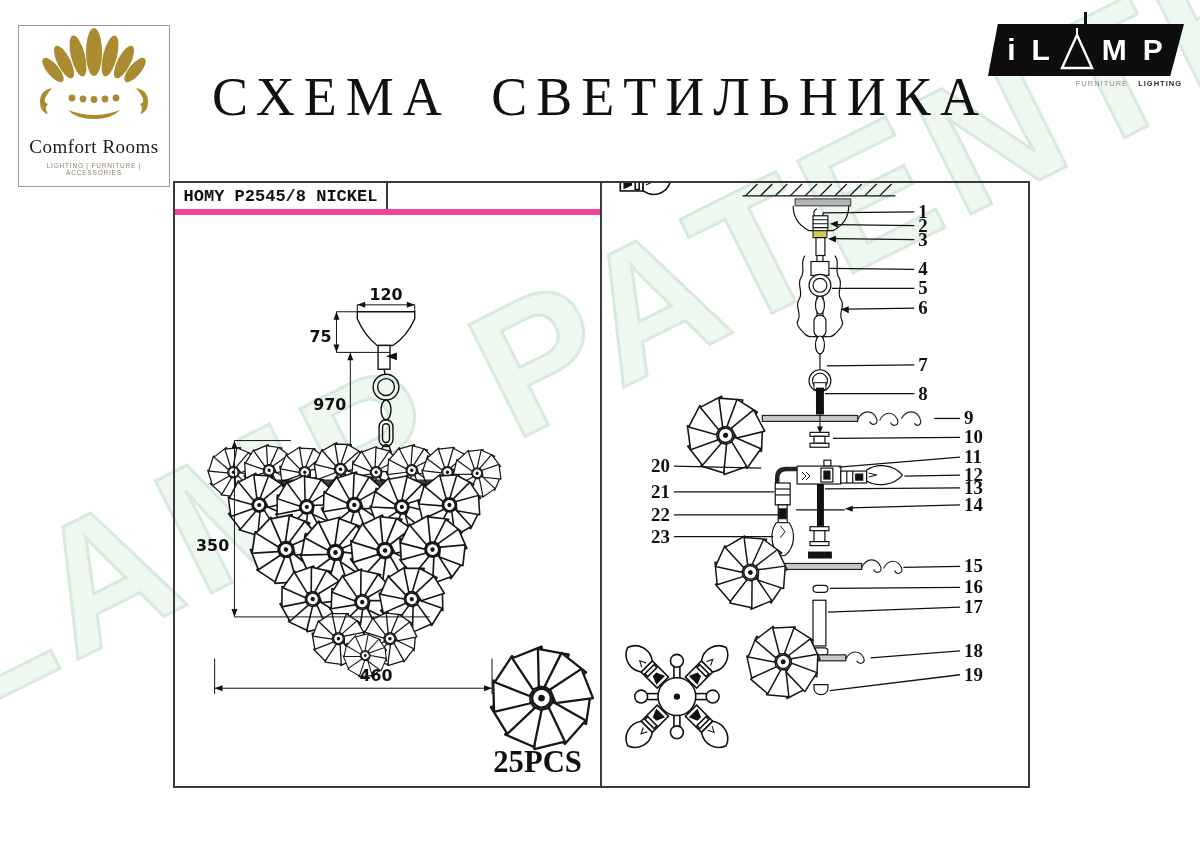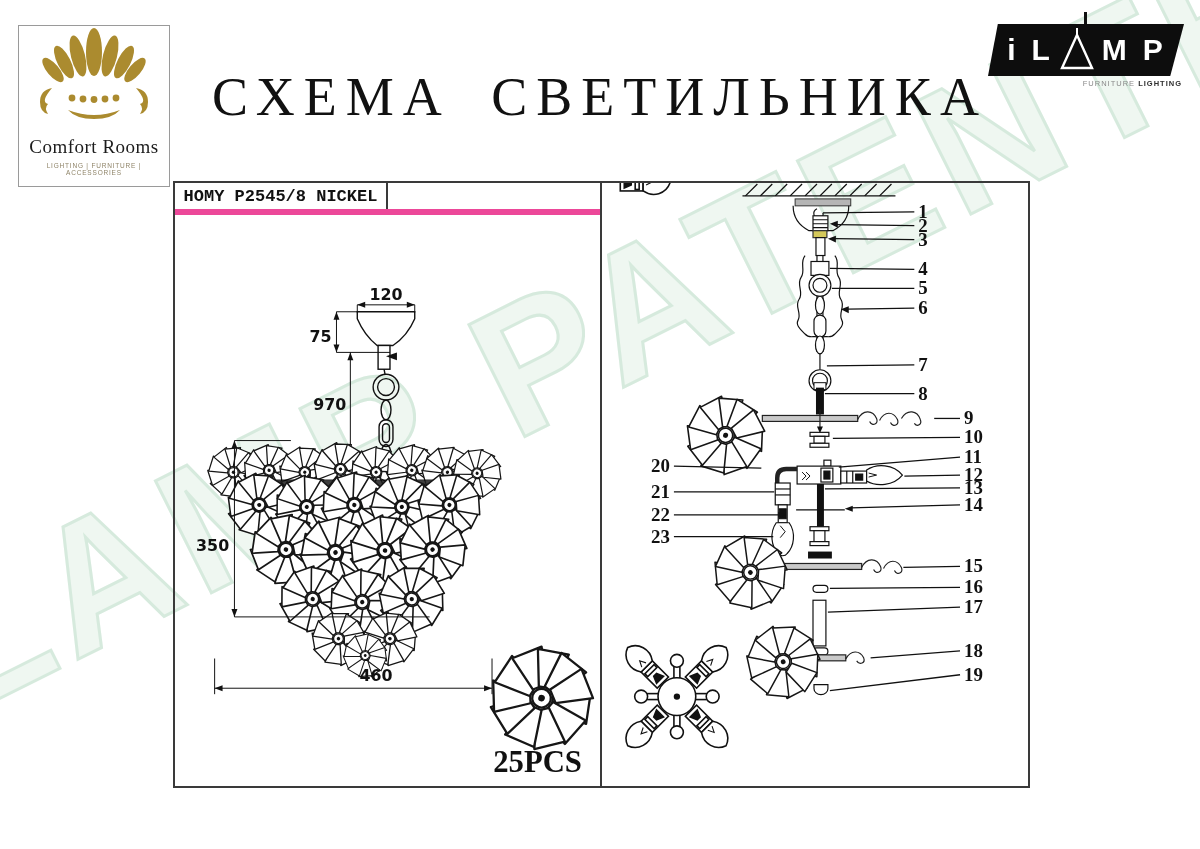--- a/index.html
+++ b/index.html
@@ -20,21 +20,21 @@
     font-family:"Liberation Serif",serif;font-size:54px;color:#111;white-space:nowrap;
     letter-spacing:9px;word-spacing:18px;}
   
   #il-wrap{position:absolute;left:988px;top:24px;width:200px;z-index:2;}
   #il-cord{position:absolute;left:96px;top:-12px;width:3px;height:14px;background:#111;}
   #il-box{position:relative;width:196px;height:52px;background:#0d0d0d;
     clip-path:polygon(5% 0%,100% 0%,93% 100%,0% 100%);
     display:flex;align-items:center;justify-content:center;}
   #il-box .lt{color:#fff;font-weight:bold;font-size:30px;letter-spacing:2px;margin:0 7px;}
   #il-tag{margin-top:3px;text-align:right;font-size:7.5px;color:#8a8a8a;letter-spacing:1px;padding-right:6px;}
-  #il-tag b{color:#2e2e2e;}
+  #il-tag b{color:#2e2e2e;margin-left:7px;}
   
   .panel{position:absolute;top:181px;height:607px;border:2px solid #3a3a3a;box-sizing:border-box;z-index:1;}
   #left-panel{left:173px;width:429px;}
   #right-panel{left:600px;width:430px;border-left:none;}
   #lp-header{display:flex;height:32px;border-bottom:6px solid #ec4899;box-sizing:border-box;
     font-family:Liberation Mono, monospace;font-weight:bold;font-size:17px;color:#111;}
   #lp-header .cell{display:flex;align-items:center;justify-content:center;box-sizing:border-box;}
   #lp-model{width:213px;border-right:2px solid #3a3a3a;}
   #lp-size{flex:1;}
   svg text{user-select:none;}

